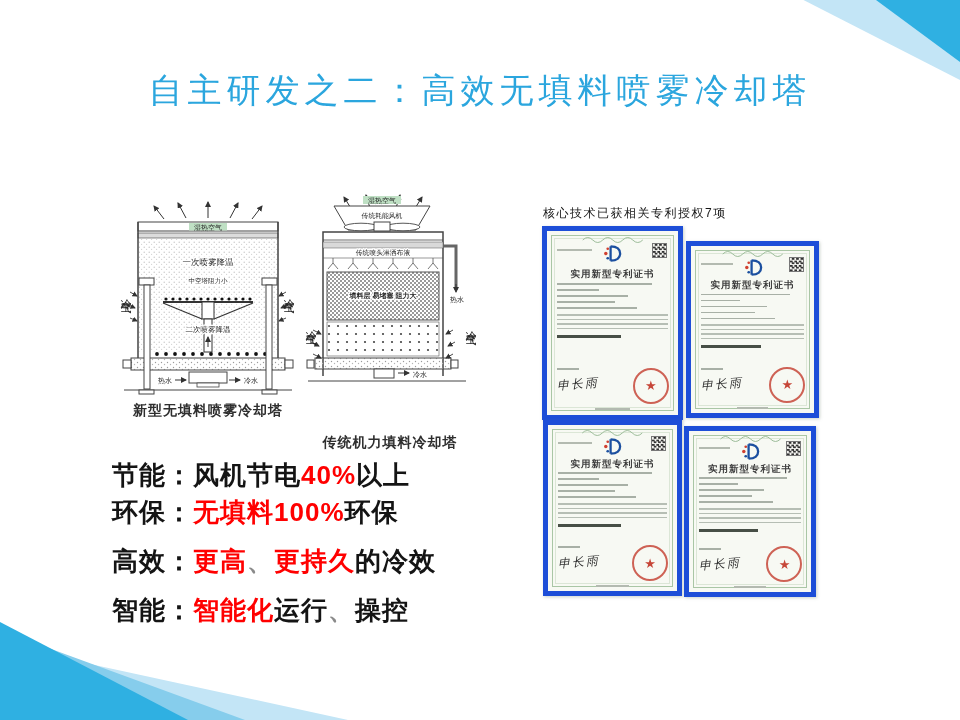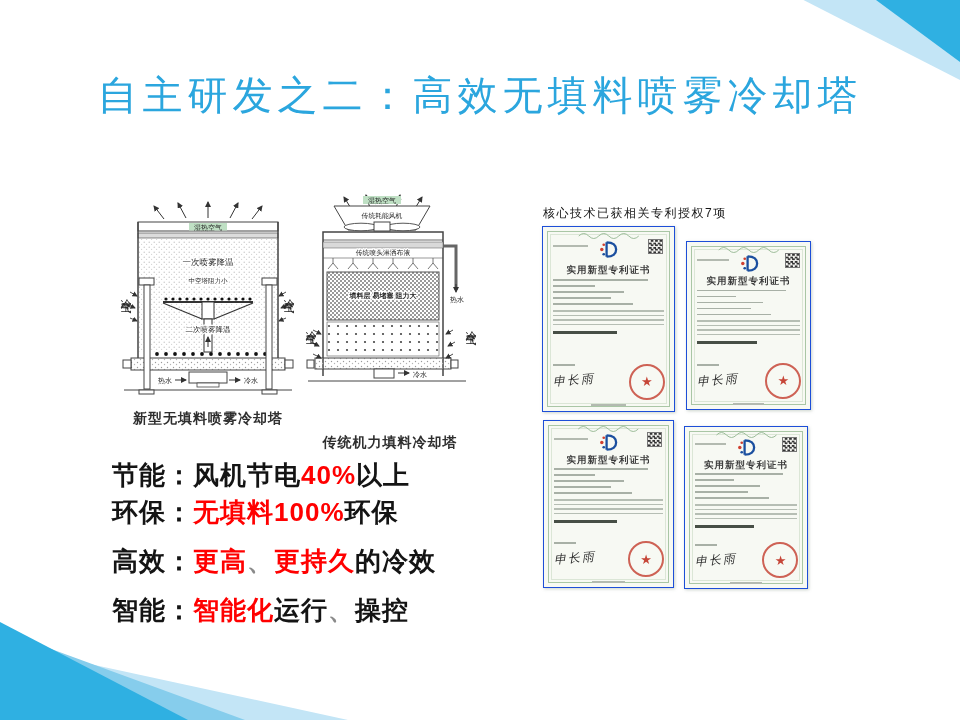--- a/index.html
+++ b/index.html
@@ -14,35 +14,35 @@
   .tr-dark{left:876px;top:0;width:84px;height:62px;background:var(--ribbonDark);
            clip-path:polygon(0 0,100% 0,100% 100%);}
   .bl-pale{left:0;top:618px;width:348px;height:102px;background:var(--ribbonPale);
            clip-path:polygon(0 26%,100% 100%,0 100%);}
   .bl-mid{left:0;top:618px;width:245px;height:102px;background:var(--ribbonMid);
           clip-path:polygon(0 12%,100% 100%,0 100%);}
   .bl-dark{left:0;top:618px;width:188px;height:102px;background:var(--ribbonDark);
            clip-path:polygon(0 4%,100% 100%,0 100%);}
   
   .title{position:absolute;top:68px;left:0;width:100%;text-align:center;
-    font-family:"Liberation Serif","DejaVu Serif",serif;font-size:40px;font-weight:400;
+    font-family:"Liberation Serif","DejaVu Serif",serif;font-size:34px;font-weight:400;
     color:var(--titleBlue);letter-spacing:5px;white-space:nowrap;}
   
   .tower{position:absolute;}
   .tower text{font-family:"Liberation Sans","DejaVu Sans",sans-serif;fill:#222;}
   .caption{position:absolute;top:402px;width:180px;text-align:center;font-size:14px;
     font-weight:bold;color:#2f2f2f;letter-spacing:1px;white-space:nowrap;}
-  .cap-left{left:118px;margin-top:8px;}
+  .cap-left{left:118px;}
   .cap-right{left:300px;margin-top:32px;}
   .vlabel{position:absolute;writing-mode:vertical-rl;text-orientation:upright;
     font-size:11px;letter-spacing:2px;color:#222;line-height:1;}
   
   .patent-heading{position:absolute;left:543px;top:205px;font-size:12px;color:#161616;
     letter-spacing:1.5px;white-space:nowrap;}
-  .cert{position:absolute;background:var(--certPaper);border:1px solid #1d4ed8;
+  .cert{position:absolute;background:var(--certPaper);border:5px solid #1d4ed8;
     box-shadow:1px 1px 3px rgba(110,130,110,.35);}
   .cert-border{position:absolute;inset:4px;border:1px solid var(--certBorder);}
   .cert-border:before{content:'';position:absolute;inset:2px;border:1px solid #dbe6d6;}
   .cert-scroll{position:absolute;top:3%;left:25%;width:50%;height:6px;}
   .cert-no{position:absolute;top:10%;left:8%;width:26%;height:2px;background:#b3bab0;}
   .cert-logo{position:absolute;top:6.5%;left:42%;width:21px;height:21px;}
   .cert-qr{position:absolute;top:7%;right:9%;width:13px;height:13px;outline:1px solid #777;
     background:conic-gradient(#333 .25turn,#f2f2ee 0 .5turn,#333 0 .75turn,#f2f2ee 0) 0 0/4.4px 4.4px;}
   .cert-title{position:absolute;top:20%;left:0;width:100%;text-align:center;font-size:9.5px;
     font-weight:bold;color:#3c3c3c;letter-spacing:1px;white-space:nowrap;}

